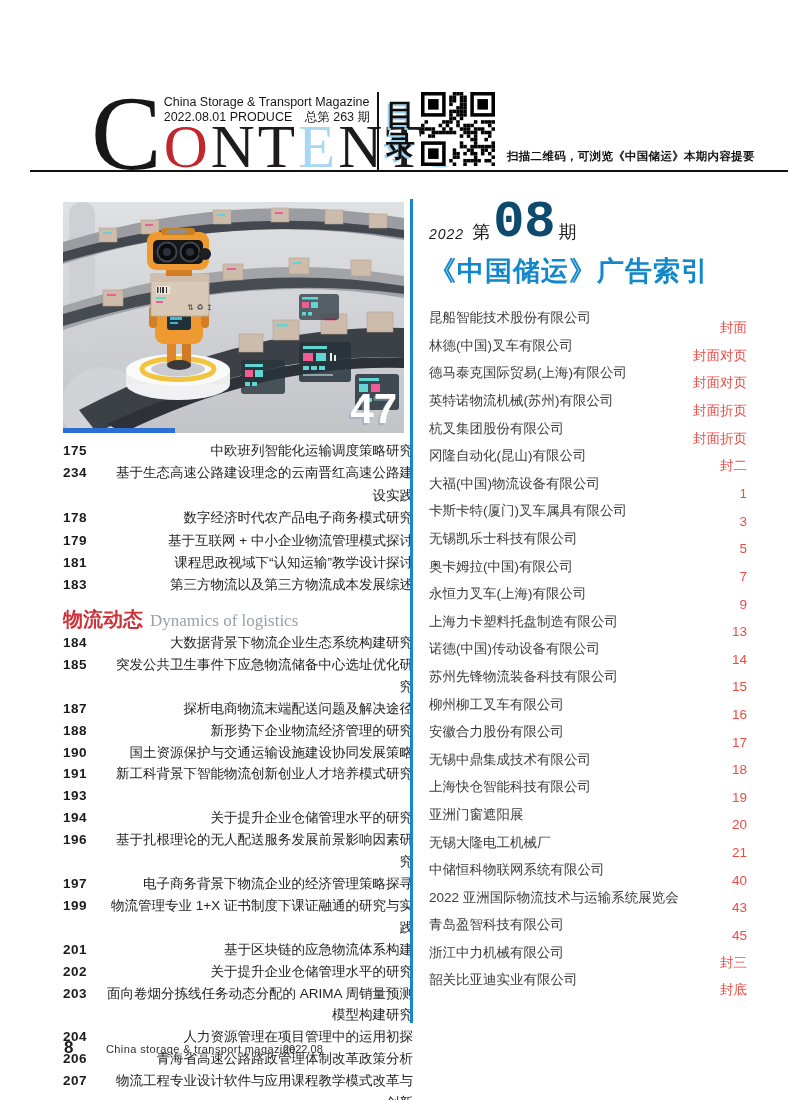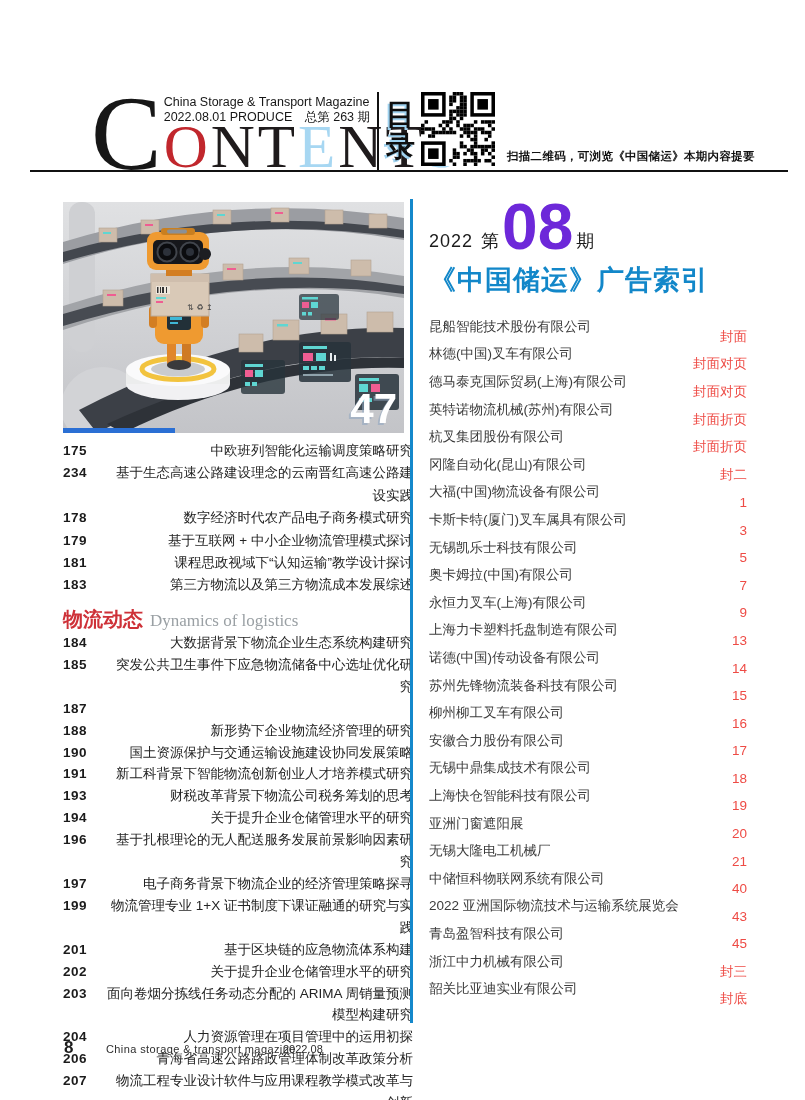--- a/index.html
+++ b/index.html
@@ -36,23 +36,23 @@
   .section-head{position:absolute;left:63px;top:606px;white-space:nowrap;}
   .sec-cn{font-size:20px;font-weight:700;color:#ce3138;}
   .sec-en{font-family:"Liberation Serif",serif;font-size:17px;color:#9aa0a4;margin-left:7px;text-align:right;}
 
   
   .col-divider{position:absolute;left:410px;top:199px;width:3px;height:824px;background:#1488cb;}
 
   
   .adcol{position:absolute;left:429px;top:204px;width:318px;}
   .issue-line{display:flex;align-items:flex-end;color:#1b1b1b;}
-  .issue-prefix{font-size:18px;letter-spacing:1px;line-height:1;}
+  .issue-prefix{font-size:14px;letter-spacing:1px;line-height:1;font-style:italic;}
   .issue-word{font-size:18px;line-height:1;margin-left:8px;}
-  .issue-number{font-family:Liberation Sans, sans-serif;font-size:64px;font-weight:700;color:#6d28d9;line-height:.72;margin:0 3px;}
+  .issue-number{font-family:Liberation Mono, monospace;font-size:52px;font-weight:700;color:#0c4a6e;line-height:.72;margin:0 3px;}
   .issue-suffix{font-size:18px;line-height:1;}
   .ad-title{margin:12px 0 0 0;font-size:27px;font-weight:700;color:#1287c9;letter-spacing:1px;}
   .ad-list{margin-top:15px;}
   .ad-row{display:flex;justify-content:space-between;align-items:center;height:27.6px;font-size:13.5px;}
   .ad-name{color:#3b3b3b;}
   .ad-page{color:#ee4b45;text-align:right;margin-top:20px;}
 
   
   .pnum{position:absolute;left:64px;top:1038px;font-size:17px;font-weight:700;color:#1d1d1d;}
   .pfoot{position:absolute;left:106px;top:1043px;font-size:11px;color:#2e2e2e;letter-spacing:.4px;}
@@ -405,40 +405,40 @@
         <span class="art-title">大数据背景下物流企业生态系统构建研究</span>
       </div>
 
       <div class="article-row">
         <span class="art-page">185</span>
         <span class="art-title">突发公共卫生事件下应急物流储备中心选址优化研究</span>
       </div>
 
       <div class="article-row">
         <span class="art-page">187</span>
+        <span class="art-title">探析电商物流末端配送问题及解决途径</span>
       </div>
 
       <div class="article-row">
         <span class="art-page">188</span>
         <span class="art-title">新形势下企业物流经济管理的研究</span>
       </div>
 
       <div class="article-row">
         <span class="art-page">190</span>
         <span class="art-title">国土资源保护与交通运输设施建设协同发展策略</span>
       </div>
 
       <div class="article-row">
         <span class="art-page">191</span>
         <span class="art-title">新工科背景下智能物流创新创业人才培养模式研究</span>
       </div>
 
       <div class="article-row">
         <span class="art-page">193</span>
-        <span class="art-title">财税改革背景下物流公司税务筹划的思考</span>
       </div>
 
       <div class="article-row">
         <span class="art-page">194</span>
         <span class="art-title">关于提升企业仓储管理水平的研究</span>
       </div>
 
       <div class="article-row">
         <span class="art-page">196</span>
         <span class="art-title">基于扎根理论的无人配送服务发展前景影响因素研究</span>

